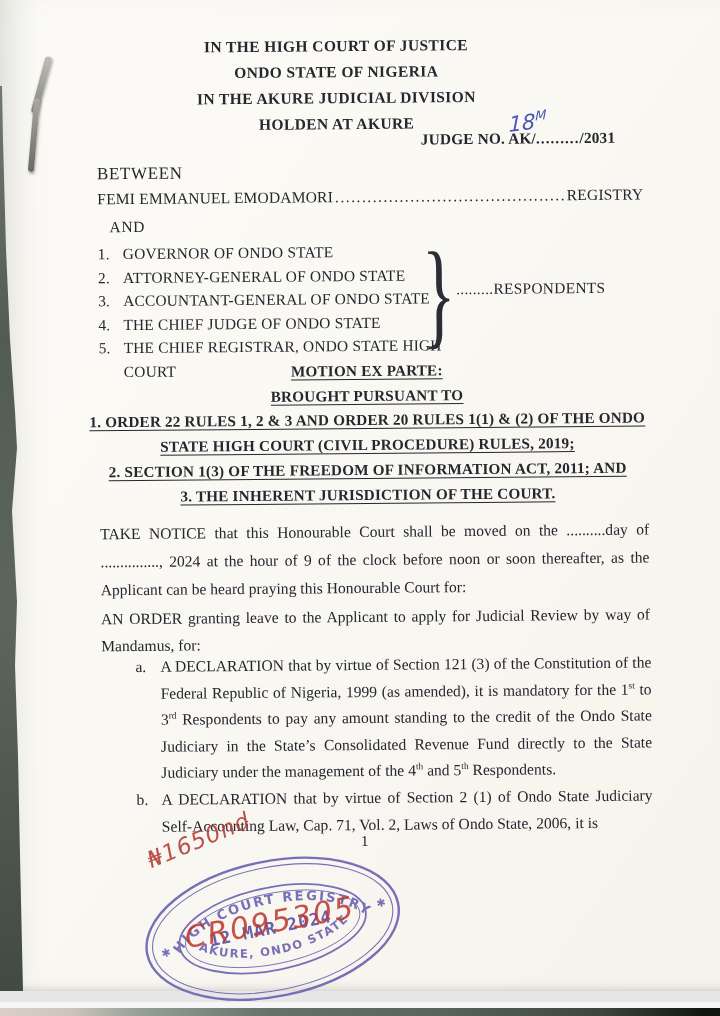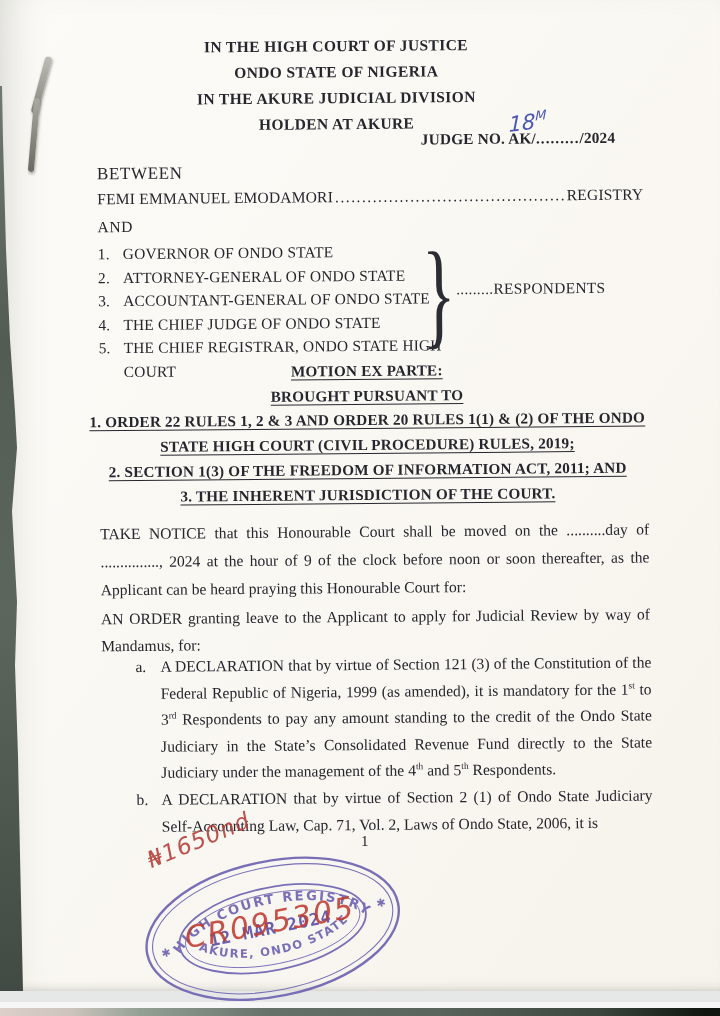--- a/index.html
+++ b/index.html
@@ -25,21 +25,21 @@
   .court-header{position:absolute;left:110px;top:33px;width:460px;text-align:center;
                 font-weight:bold;font-size:15.5px;letter-spacing:.4px;line-height:26px;}
   .suit-line{position:absolute;left:424px;top:131px;font-weight:bold;font-size:15.3px;letter-spacing:.2px;}
   .suit-dots{letter-spacing:1px;}
   .hw-suit{position:absolute;left:512px;top:112px;color:#4a55b5;font-size:21px;
            font-family:"DejaVu Sans",sans-serif;font-style:italic;transform:rotate(-7deg) skewX(-8deg);}
   .hw-suit sup{font-size:.62em;}
   .between{position:absolute;left:100px;top:162px;font-size:17px;letter-spacing:.6px;}
   .applicant-row{position:absolute;left:100px;top:188px;width:546px;display:flex;align-items:baseline;font-size:15.5px;letter-spacing:.2px;}
   .applicant-row .leader{flex:1;overflow:hidden;white-space:nowrap;letter-spacing:1.5px;margin:0 2px;}
-  .and-label{position:absolute;left:100px;top:216px;font-size:15.5px;letter-spacing:.6px;}
+  .and-label{position:absolute;left:112px;top:216px;font-size:15.5px;letter-spacing:.6px;}
   .resp-list{position:absolute;left:100px;top:240px;width:350px;font-size:15.4px;line-height:23.6px;letter-spacing:.2px;}
   .resp-row{display:flex;}
   .resp-row .num{width:25px;flex:none;}
   .brace{position:absolute;left:424px;top:233px;font-size:116px;line-height:120px;color:#2c2c34;
          transform:scaleX(.6) scaleY(1.02);transform-origin:left top;font-weight:400;}
   .resp-label{position:absolute;left:458px;top:281px;font-size:15.4px;letter-spacing:.3px;}
   .motion{position:absolute;left:84px;top:359px;width:568px;text-align:center;
           font-weight:bold;font-size:15.2px;line-height:24.7px;letter-spacing:.2px;}
   .motion div{text-decoration:underline;text-underline-offset:3px;}
   .p1{position:absolute;left:100px;top:518px;width:549px;font-size:15.6px;line-height:28px;text-align:justify;}
@@ -72,21 +72,21 @@
 
   <div class="content">
 
     <div class="court-header">
       <div>IN THE HIGH COURT OF JUSTICE</div>
       <div>ONDO STATE OF NIGERIA</div>
       <div>IN THE AKURE JUDICIAL DIVISION</div>
       <div>HOLDEN AT AKURE</div>
     </div>
 
-    <div class="suit-line"><span>JUDGE NO. AK/</span><span class="suit-dots">.........</span><span>/2024</span></div>
+    <div class="suit-line"><span>JUDGE NO. AK/</span><span class="suit-dots">.........</span><span>/2031</span></div>
     <div class="hw-suit">18<sup>M</sup></div>
 
     <div class="between">BETWEEN</div>
 
     <div class="applicant-row">
       <span>FEMI EMMANUEL EMODAMORI</span>
       <span class="leader">....................................................................................</span>
       <span>REGISTRY</span>
     </div>
 

